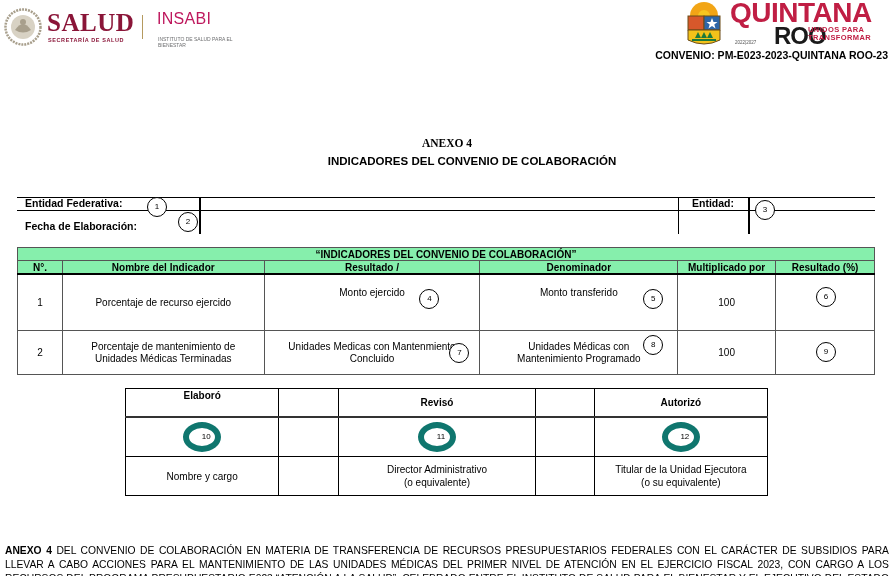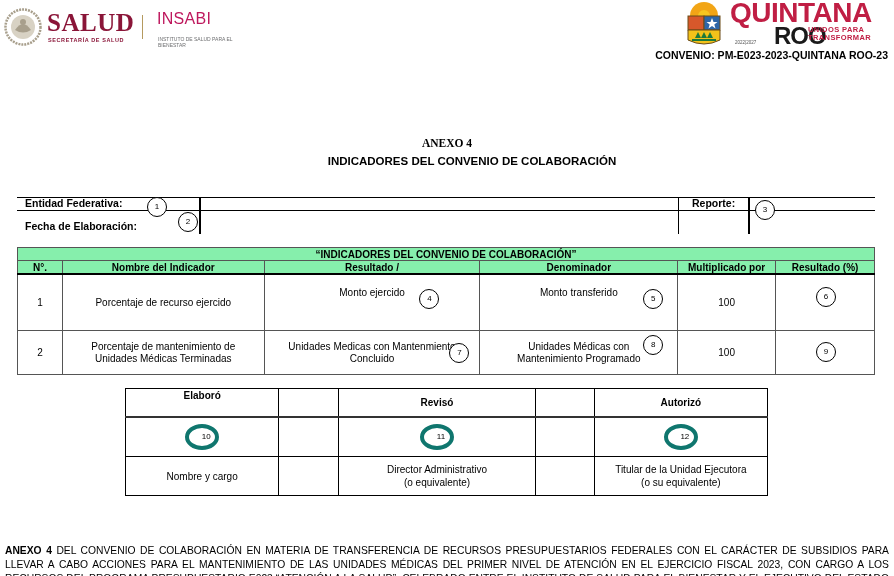--- a/index.html
+++ b/index.html
@@ -52,21 +52,21 @@
   
   table.sig {
     position: absolute; left: 125px; top: 388px; width: 643px;
     border-collapse: collapse; font-size: 10px;
   }
   table.sig td { border: 1px solid #000; text-align: center; padding: 0; }
   table.sig tr.r1 td { height: 26px; font-weight: bold; border-bottom: 2px solid #333; }
   table.sig tr.r2 td { height: 38px; }
   table.sig tr.r3 td { height: 38px; line-height: 13px; }
   table.sig td.gap { width: 58px; }
-  .sig-circle { display: inline-block; width: 18px; height: 18px; border: 4px solid #0f766e; border-radius: 50%; font-size: 8px; line-height: 18px; padding-left: 8px; }
+  .sig-circle { display: inline-block; width: 18px; height: 18px; border: 6px solid #0f766e; border-radius: 50%; font-size: 8px; line-height: 18px; padding-left: 8px; }
 
   .footer-text {
     position: absolute; left: 5px; top: 544px; width: 884px;
     font-size: 10.3px; line-height: 14px; text-align: justify; text-align-last: left;
   }
 </style>
 </head>
 <body>
 
 <div class="abs seal">
@@ -110,21 +110,21 @@
 <div class="abs annex-subtitle">INDICADORES DEL CONVENIO DE COLABORACIÓN</div>
 
 <div>
   <div class="hline" style="left:17px; top:197px; width:858px;"></div>
   <div class="hline" style="left:17px; top:210px; width:858px;"></div>
   <div class="vline" style="left:199px; top:197px; height:37px;"></div>
   <div class="vline" style="left:678px; top:197px; height:37px; width:1px;"></div>
   <div class="vline" style="left:748px; top:197px; height:37px;"></div>
   <div class="lbl" style="left:25px; top:197px;">Entidad Federativa:</div>
   <div class="lbl" style="left:25px; top:220px;">Fecha de Elaboración:</div>
-  <div class="lbl" style="left:692px; top:197px;">Reporte:</div>
+  <div class="lbl" style="left:692px; top:197px;">Entidad:</div>
   <div class="circle" style="left:147px; top:197px;">1</div>
   <div class="circle" style="left:178px; top:212px;">2</div>
   <div class="circle" style="left:755px; top:200px;">3</div>
   <div class="abs" style="left:200px; top:198px; width:478px; height:12px;"></div>
   <div class="abs" style="left:200px; top:211px; width:478px; height:22px;"></div>
   <div class="abs" style="left:775px; top:198px; width:100px; height:12px;"></div>
 </div>
 
 <table class="ind">
   <colgroup>

